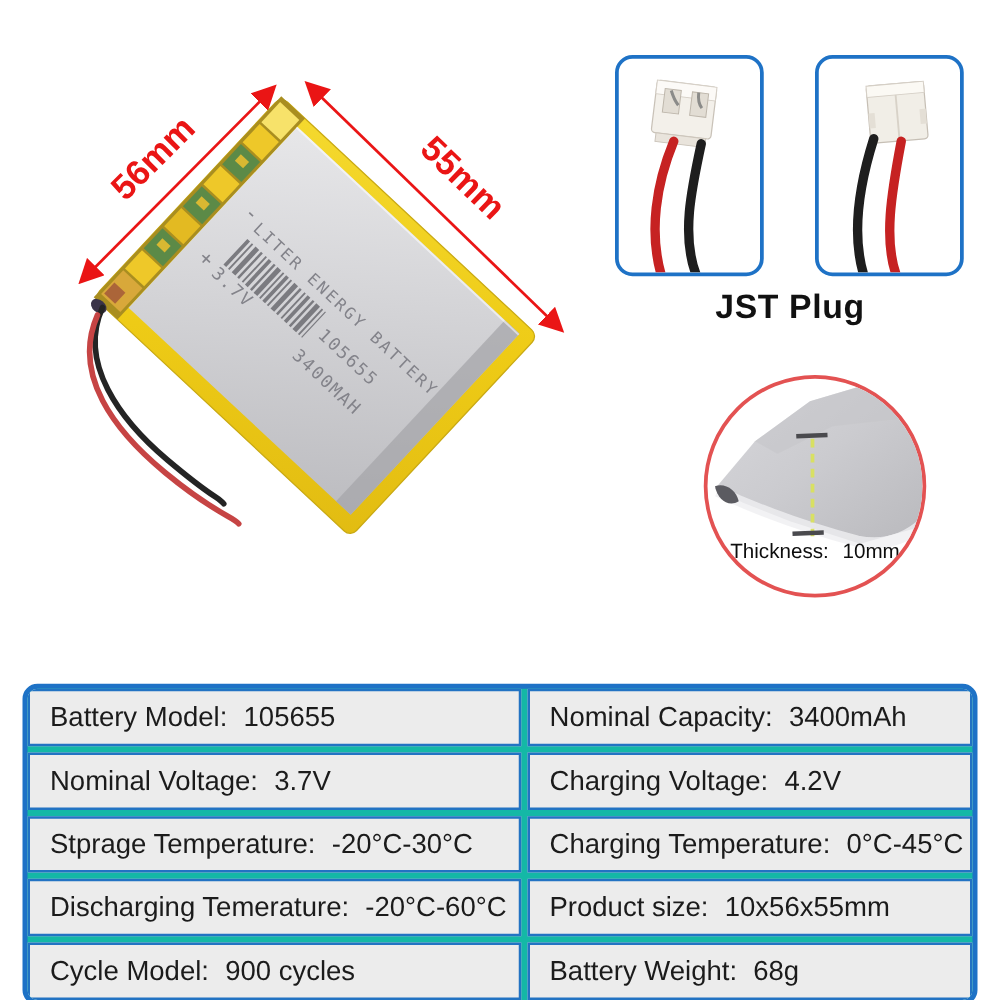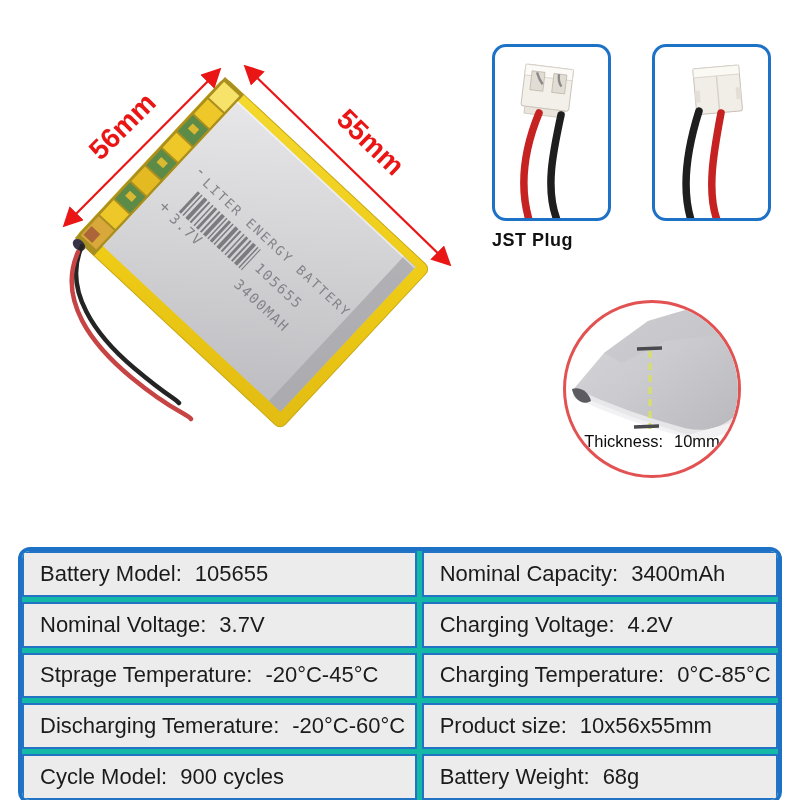--- a/index.html
+++ b/index.html
@@ -8,22 +8,22 @@
     font-family:"Liberation Sans", sans-serif; overflow:hidden;
   }
   .abs { position:absolute; }
 
   
   .jst-box {
     position:absolute; width:113px; height:171px; background:#fff;
     border:3.5px solid #1e72c6; border-radius:14px; overflow:hidden;
   }
   .jst-caption {
-    position:absolute; left:492px; top:230px; width:280px; text-align:left;
-    font-size:18px; font-weight:bold; color:#111; letter-spacing:.5px;
+    position:absolute; left:492px; top:230px; width:280px; text-align:center;
+    font-size:27px; font-weight:bold; color:#111; letter-spacing:.5px;
   }
 
   
   .thick-circle {
     position:absolute; left:563px; top:300px; width:172px; height:172px;
     border:3px solid #e35252; border-radius:50%; background:#fff; overflow:hidden;
   }
   .thick-caption {
     position:absolute; left:0; top:129px; width:100%; text-align:center;
     font-size:16.5px; color:#0d0d0d; z-index:2;
@@ -178,25 +178,25 @@
   <div class="cell">
     <span>Nominal Voltage:</span>
     <span class="val">3.7V</span>
   </div>
   <div class="cell">
     <span>Charging Voltage:</span>
     <span class="val">4.2V</span>
   </div>
   <div class="cell">
     <span>Stprage Temperature:</span>
-    <span class="val">-20°C-45°C</span>
+    <span class="val">-20°C-30°C</span>
   </div>
   <div class="cell">
     <span>Charging Temperature:</span>
-    <span class="val">0°C-85°C</span>
+    <span class="val">0°C-45°C</span>
   </div>
   <div class="cell">
     <span>Discharging Temerature:</span>
     <span class="val">-20°C-60°C</span>
   </div>
   <div class="cell">
     <span>Product size:</span>
     <span class="val">10x56x55mm</span>
   </div>
   <div class="cell">

